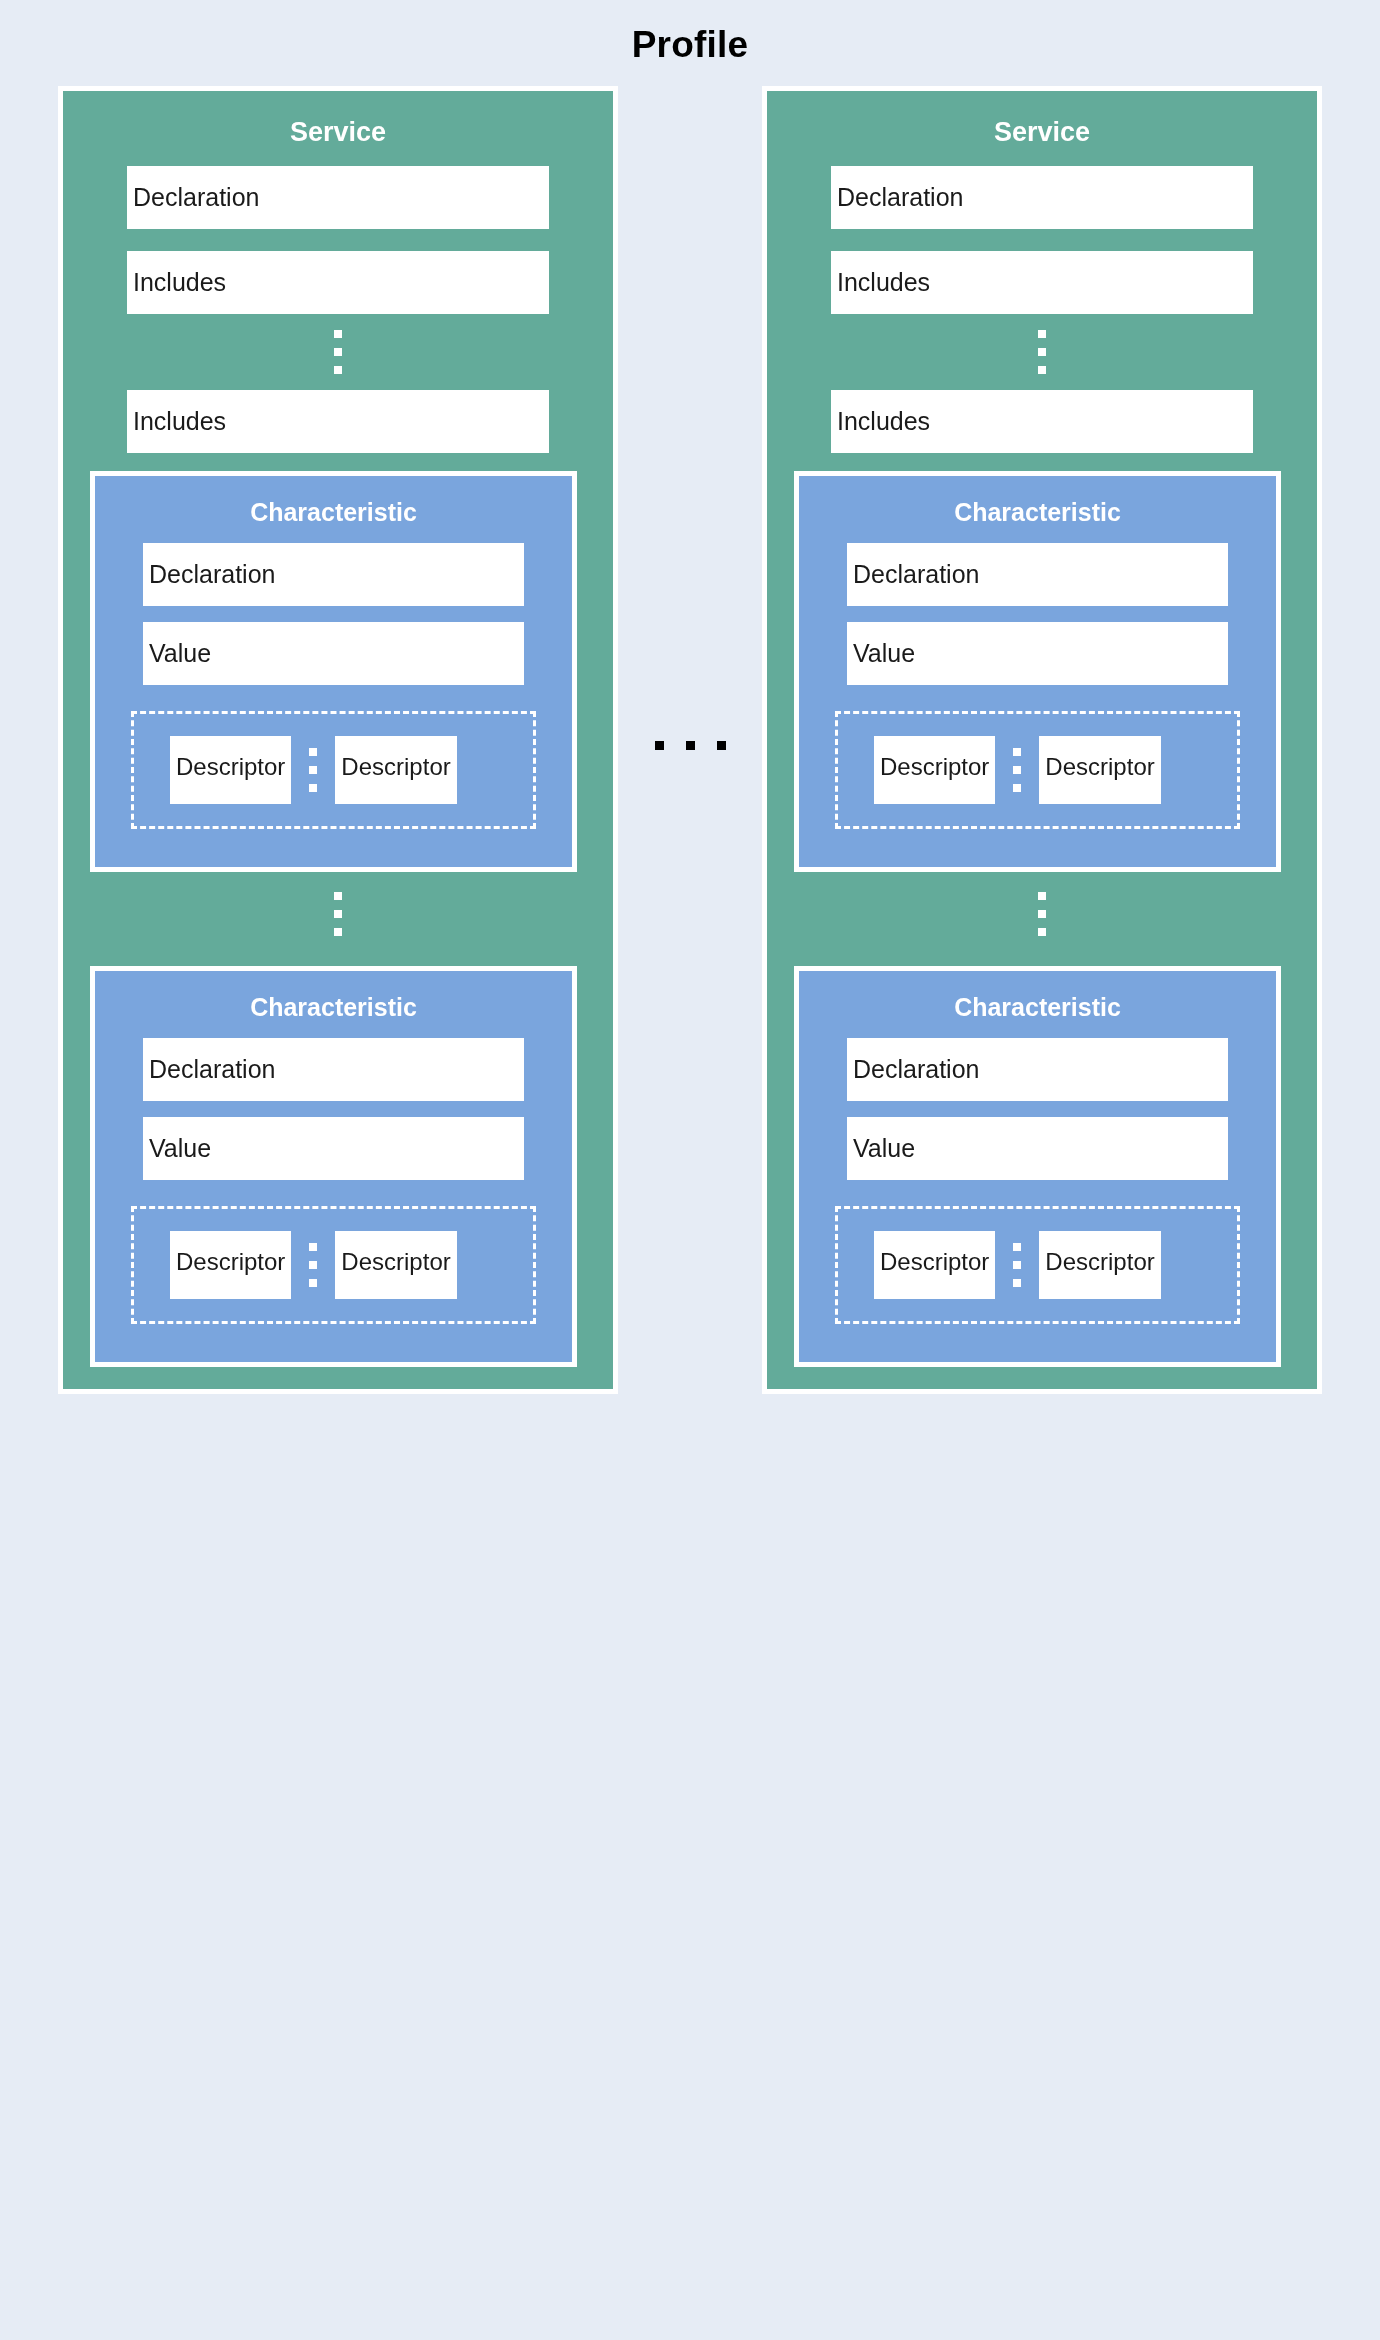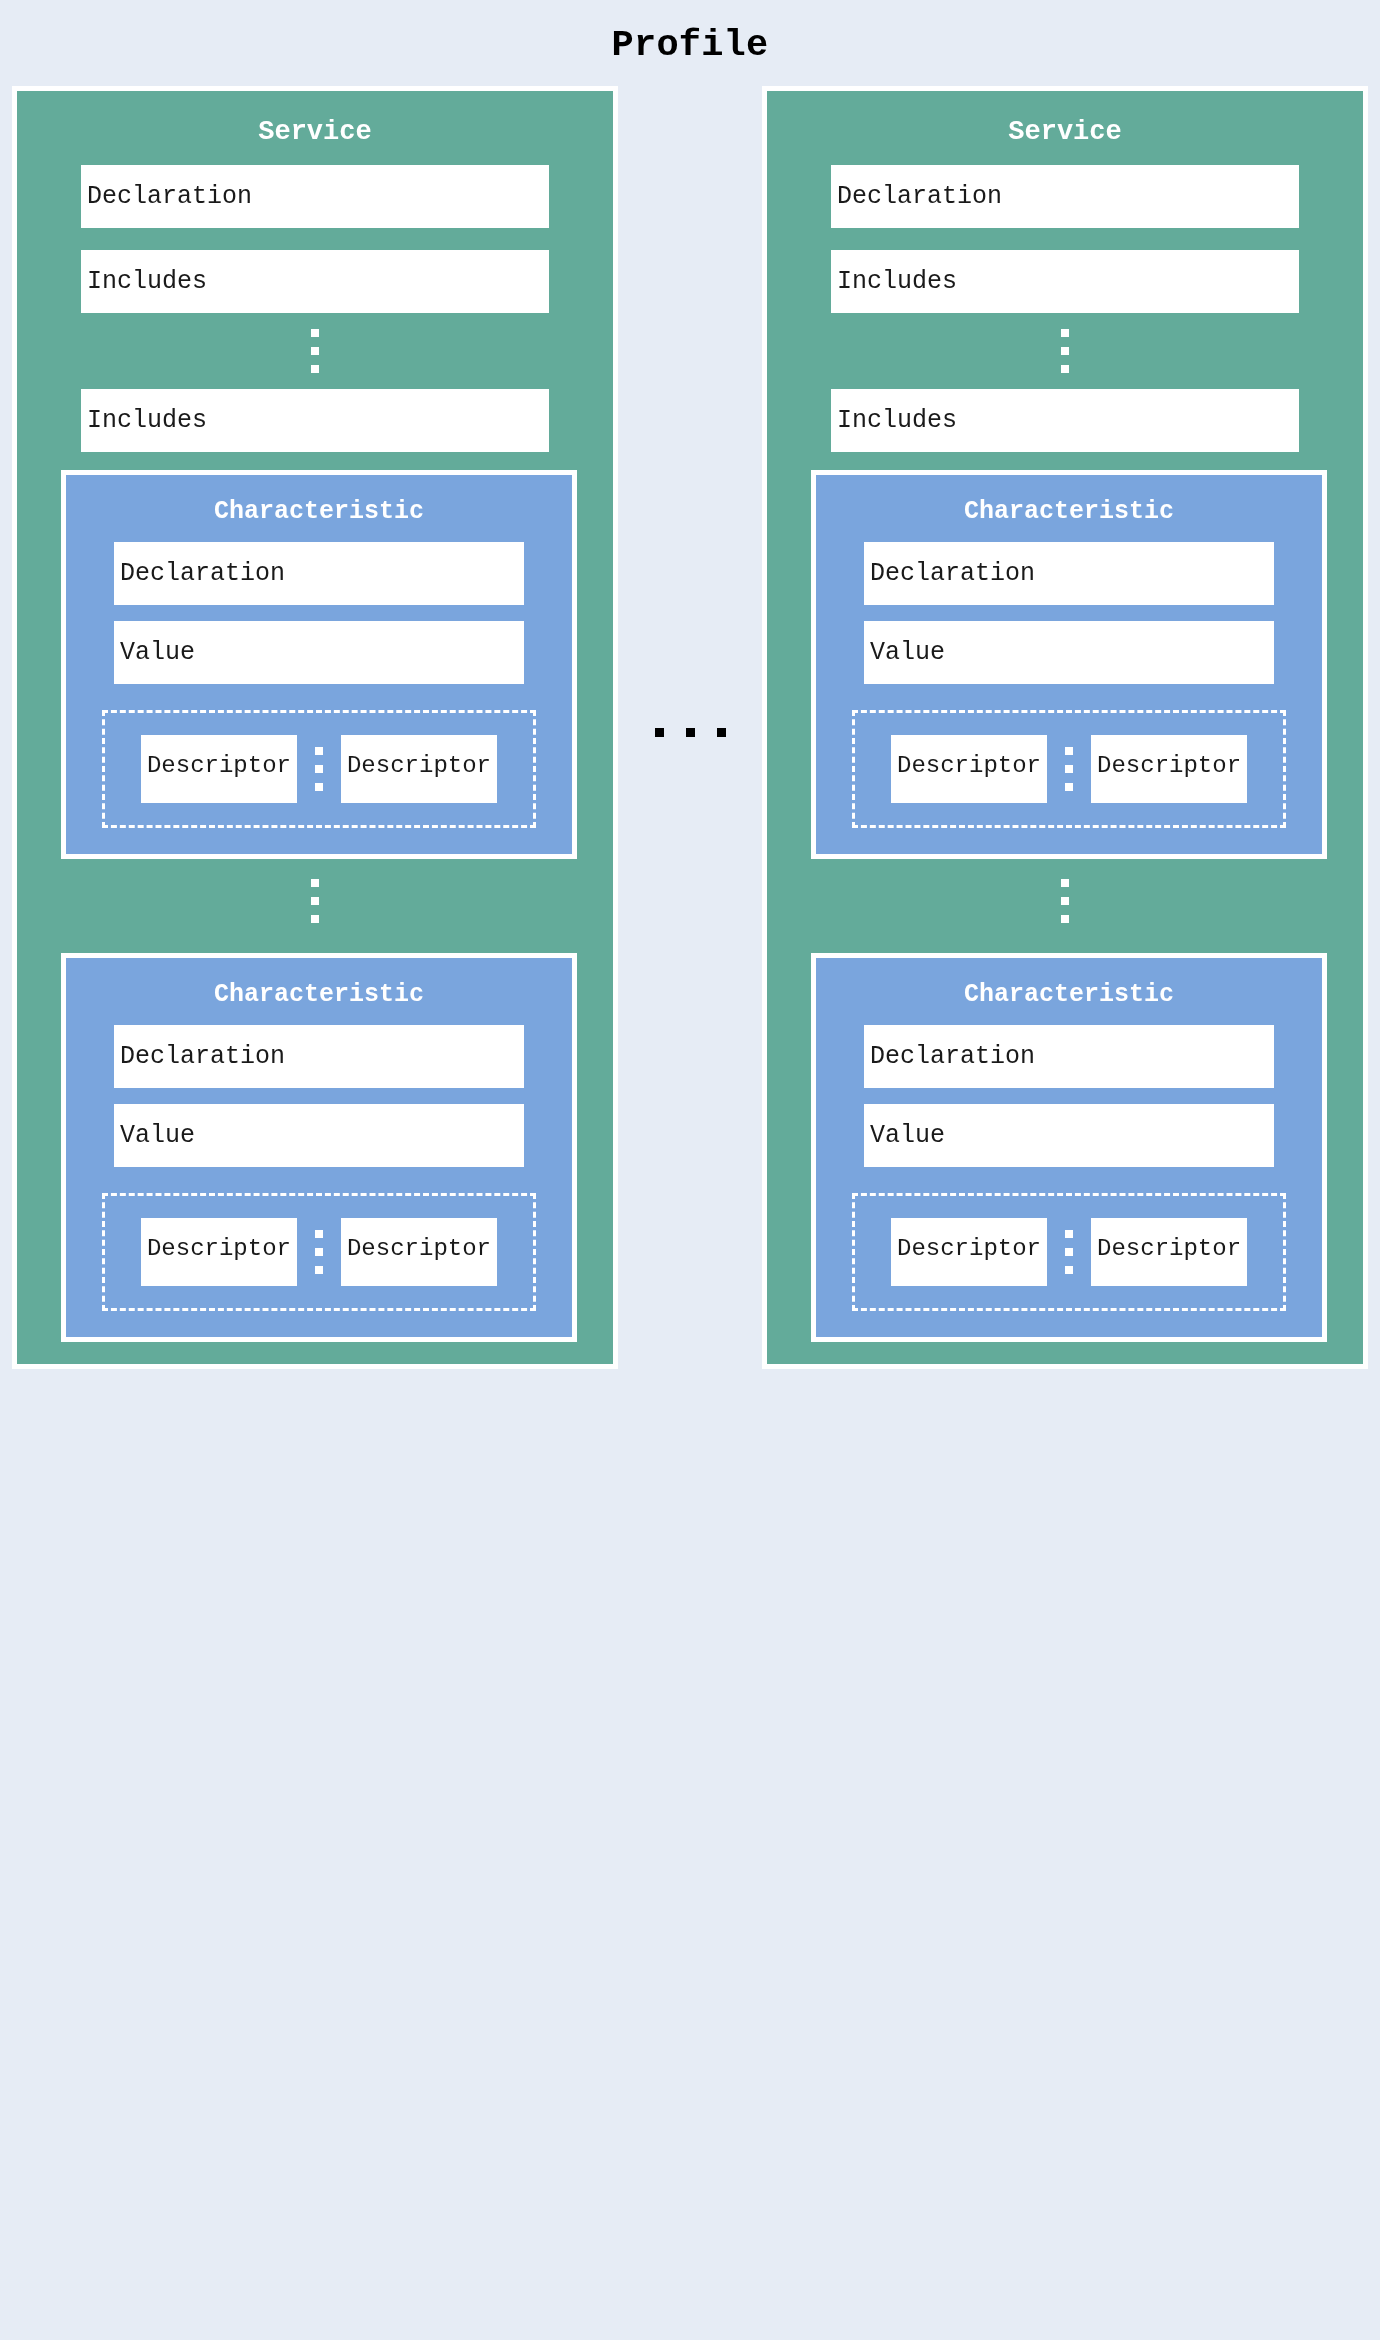--- a/index.html
+++ b/index.html
@@ -12,21 +12,20 @@
     background: #e6ecf5;
     font-family: "Liberation Sans", sans-serif;
     overflow: hidden;
   }
 
   .page {
     position: relative;
     width: 1380px;
     height: 1984px;
     box-sizing: border-box;
-    font-family: Liberation Mono, monospace;
   }
 
   
   .page-title {
     text-align: center;
     font-size: 37px;
     font-weight: bold;
     color: #000000;
     padding-top: 24px;
     letter-spacing: 0.2px;
@@ -119,22 +118,22 @@
   }
   .v-ellipsis.tight {
     padding: 12px 0;
   }
 
   
   .characteristic {
     background: #7aa5dd;
     border: 5px solid #ffffff;
     box-sizing: border-box;
-    padding: 10px 18px 26px 18px;
-    margin: 18px 12px 0 20px;
+    padding: 10px 18px 38px 18px;
+    margin: 18px 12px 0 3px;
     display: flex;
     flex-direction: column;
   }
 
   .characteristic-title {
     text-align: center;
     color: #ffffff;
     font-size: 25px;
     font-weight: bold;
     margin: 12px 0 16px 0;

